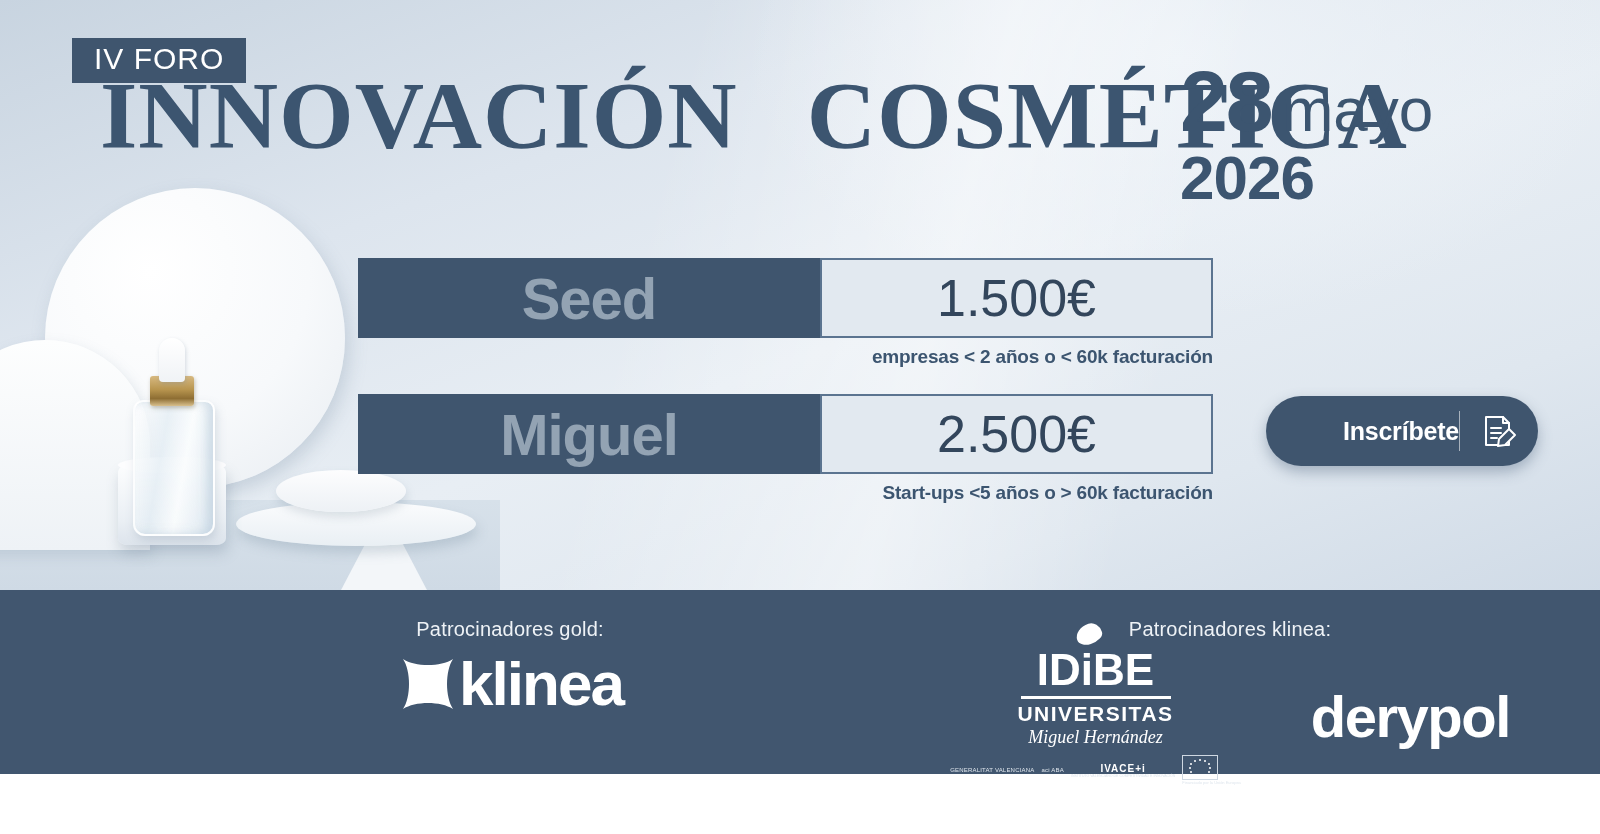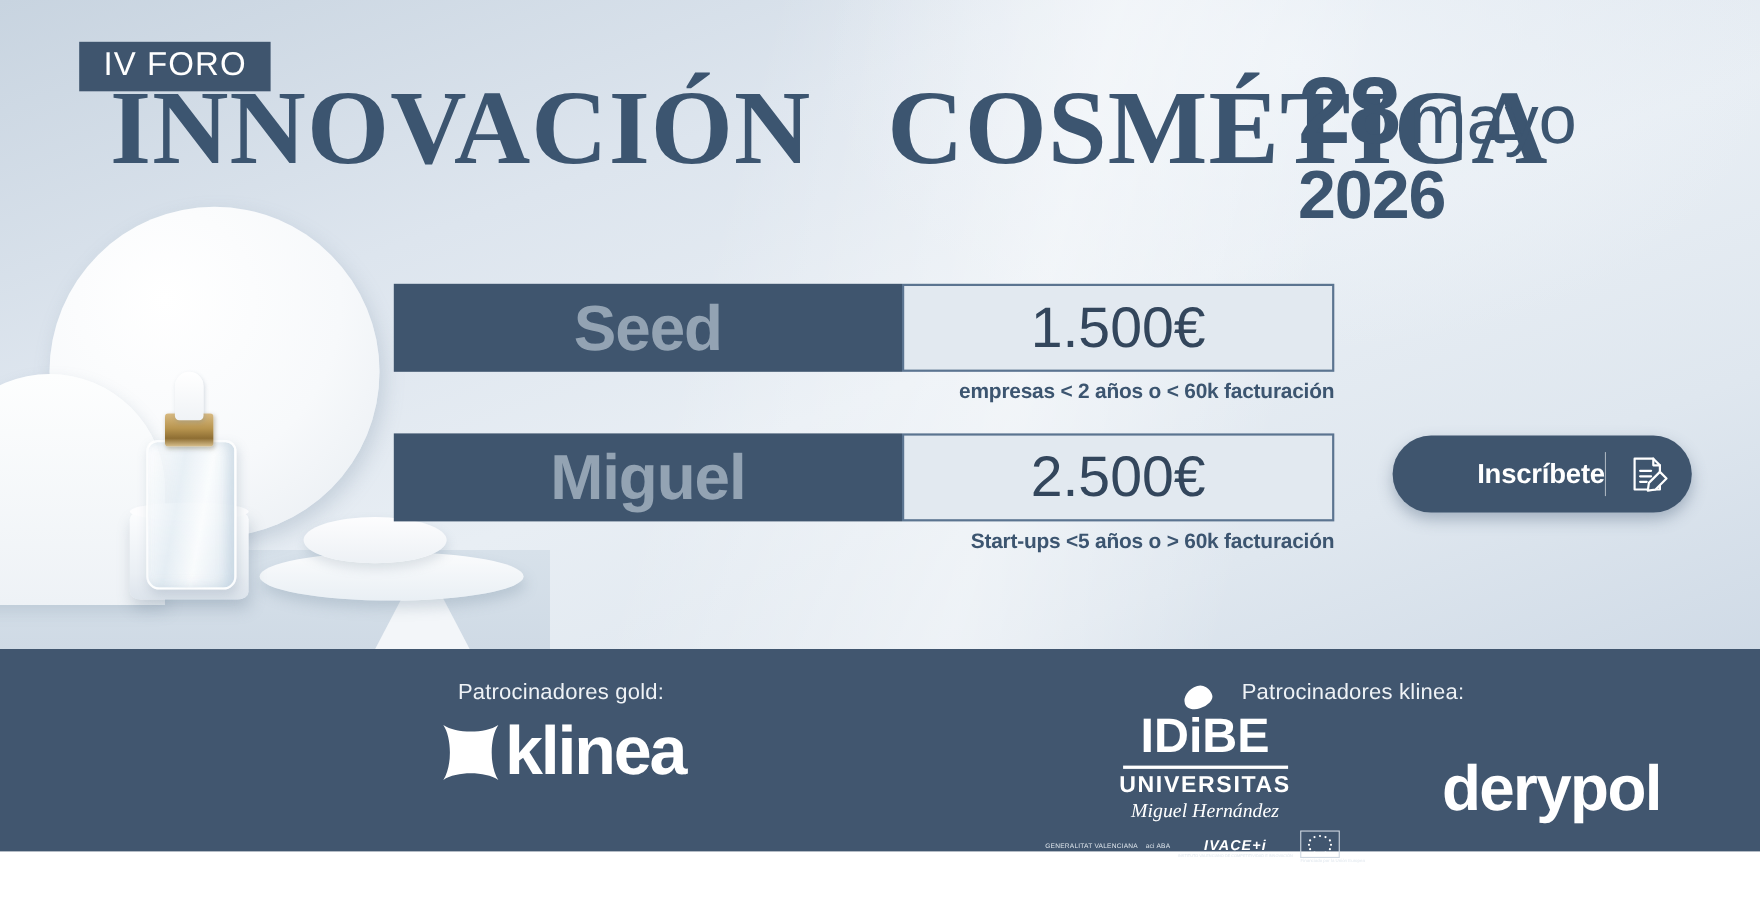--- a/index.html
+++ b/index.html
@@ -118,21 +118,21 @@
   
   .idibe{text-align:center;color:#fff;}
   .idibe-main{font-size:44px;font-weight:700;letter-spacing:0px;line-height:1;position:relative;}
   .idibe-leaf{position:absolute;left:50%;top:-24px;width:26px;height:20px;margin-left:-20px;
     background:#fff;border-radius:60% 40% 55% 45%/60% 60% 40% 40%;transform:rotate(-18deg);}
   .idibe-rule{height:3px;background:#fff;margin:4px auto 3px auto;width:150px;}
   .idibe-sub{font-size:21px;font-weight:700;letter-spacing:1.5px;}
   .idibe-sub2{font-family:"Liberation Serif",serif;font-style:italic;font-size:18px;margin-top:1px;}
   .inst-row{display:flex;align-items:center;justify-content:center;gap:7px;margin-top:7px;}
   .inst-chip{color:#dfe6ed;font-size:6px;line-height:1.15;letter-spacing:.2px;text-align:left;}
-  .inst-ivace{color:#fff;font-size:13px;font-weight:700;letter-spacing:1px;font-style:italic;}
+  .inst-ivace{color:#fff;font-size:10px;font-weight:700;letter-spacing:1px;}
   .eu-flag{width:34px;height:23px;border:1px solid #cfd8e2;position:relative;}
   .eu-star{position:absolute;width:2px;height:2px;background:#fff;border-radius:50%;}
   .eu-cap{font-size:4px;color:#dfe6ed;text-align:center;margin-top:1px;line-height:1.2;}
   
   .derypol{color:#fff;font-size:58px;font-weight:700;letter-spacing:-1.5px;}
 </style>
 </head>
 <body>
 
 <div id="banner">

